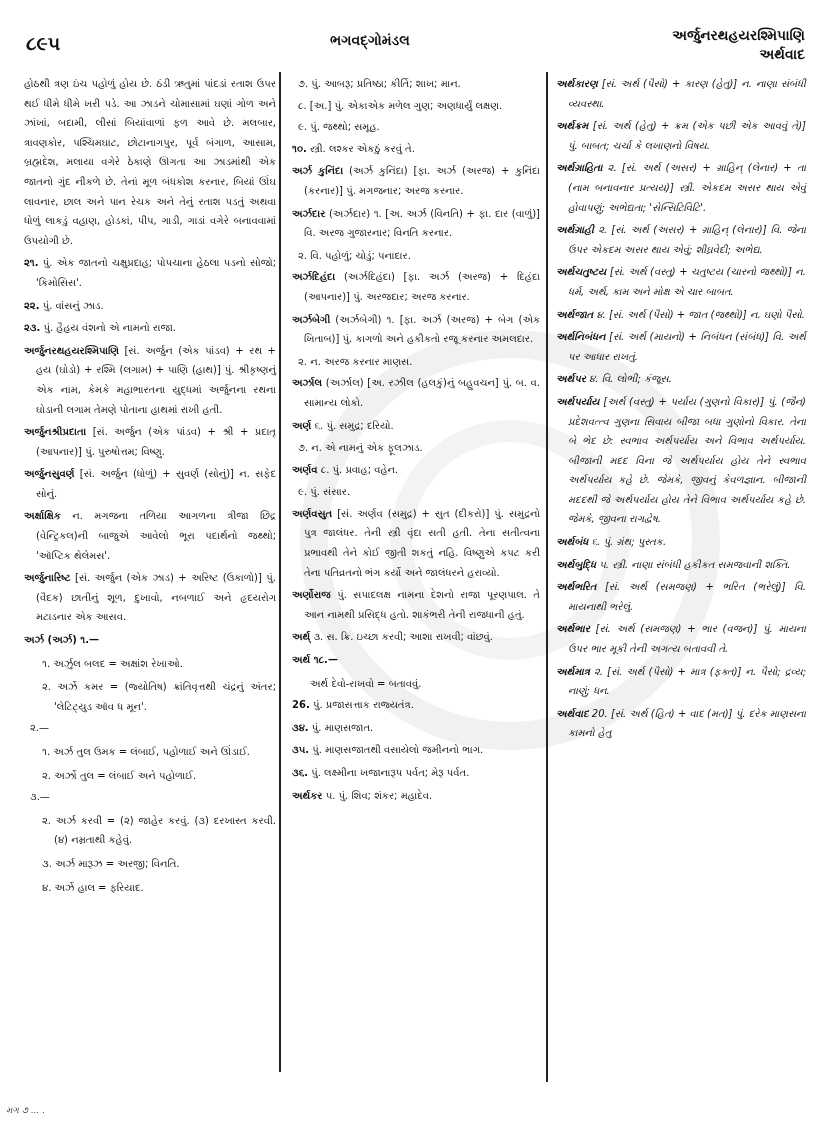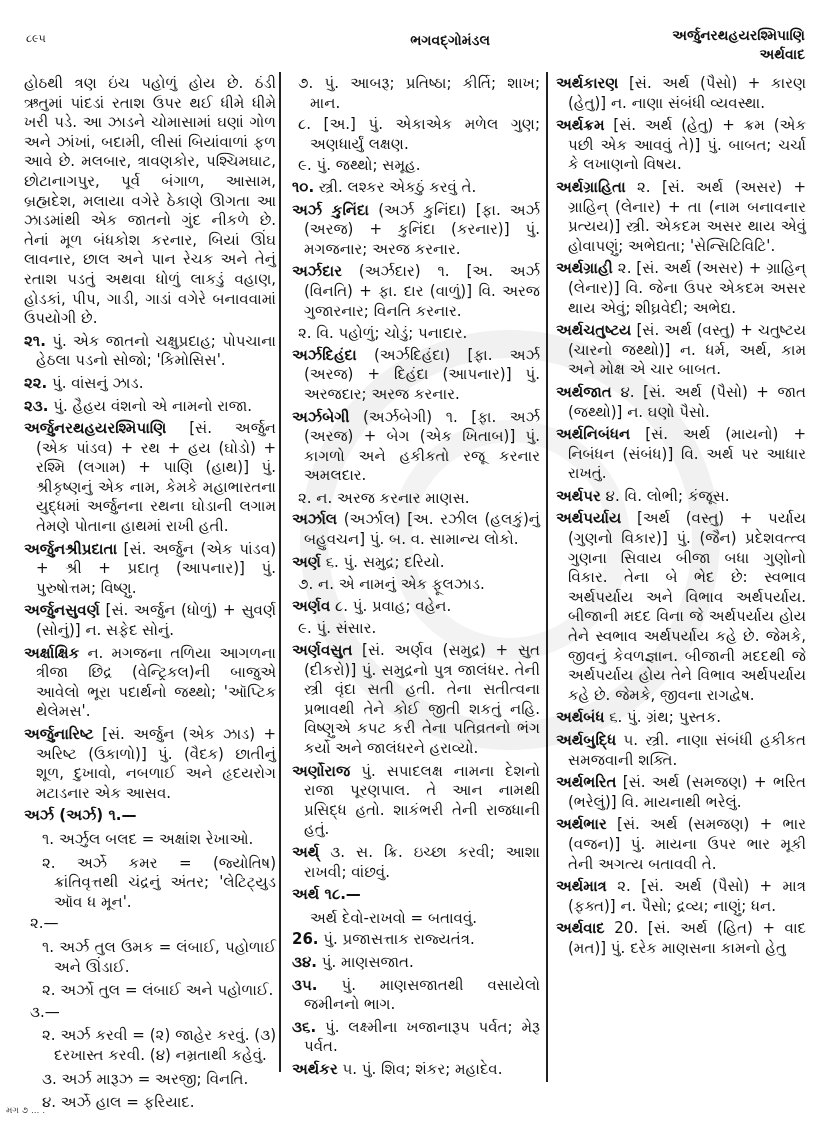--- a/index.html
+++ b/index.html
@@ -3,36 +3,36 @@
 <meta charset="utf-8">
 <style>
   html, body { margin:0; padding:0; background:#ffffff; }
   body { width:825px; height:1121px; position:relative; overflow:hidden;
          font-family:"DejaVu Sans", sans-serif; color:#111; }
   .watermark { position:absolute; left:300px; top:330px; width:420px; height:420px;
                border-radius:50%; border:28px solid #f1f1f1; box-sizing:border-box; z-index:0; }
   .watermark2 { position:absolute; left:390px; top:420px; width:240px; height:240px;
                border-radius:50%; border:22px solid #f3f3f3; box-sizing:border-box; z-index:0; }
   .header { position:absolute; top:20px; left:0; width:825px; height:50px; z-index:2; }
-  .page-num { position:absolute; left:26px; top:12px; font-size:11px; font-weight:normal; }
-  .book-title { position:absolute; left:330px; top:12px; width:160px; text-align:right; font-size:14px; font-weight:bold; }
+  .page-num { position:absolute; left:26px; top:12px; font-size:19px; font-weight:bold; }
+  .book-title { position:absolute; left:330px; top:12px; width:160px; text-align:left; font-size:14px; font-weight:bold; }
   .guide { position:absolute; right:20px; top:6px; text-align:right; font-size:14px; font-weight:bold; line-height:19px; }
-  .col { position:absolute; top:74px; font-size:15px; line-height:19.6px; z-index:2; }
+  .col { position:absolute; top:74px; font-size:10px; line-height:19.6px; z-index:2; }
   .col1 { left:24px; width:252px; }
   .col2 { left:292px; width:248px; }
-  .col3 { left:556px; width:250px; }
+  .col3 { left:556px; width:250px;font-style:italic; }
   .divider { position:absolute; top:72px; width:2px; background:#222; z-index:2; }
   .d1 { left:279px; height:1000px; }
   .d2 { left:546px; height:1010px; }
   .entry { margin:0 0 3px 0; text-align:justify; padding-left:12px; text-indent:-12px; }
   .plain { padding-left:0; text-indent:0; }
   .sub { margin:0 0 2px 0; padding-left:18px; text-indent:-12px; text-align:justify; }
   .sub2 { margin:4px 0 2px 0; padding-left:30px; text-indent:-12px; text-align:justify; }
   .hw { font-weight:bold; }
-  .footer { position:absolute; left:6px; top:1105px; font-size:9px; color:#444; }
+  .footer { position:absolute; left:6px; top:1105px; font-size:9px; color:#444;font-style:italic; }
 </style>
 </head>
 <body>
 
 <div class="watermark"></div>
 <div class="watermark2"></div>
 
 <div class="header">
   <div class="page-num">૮૯૫</div>
   <div class="book-title">ભગવદ્ગોમંડલ</div>

